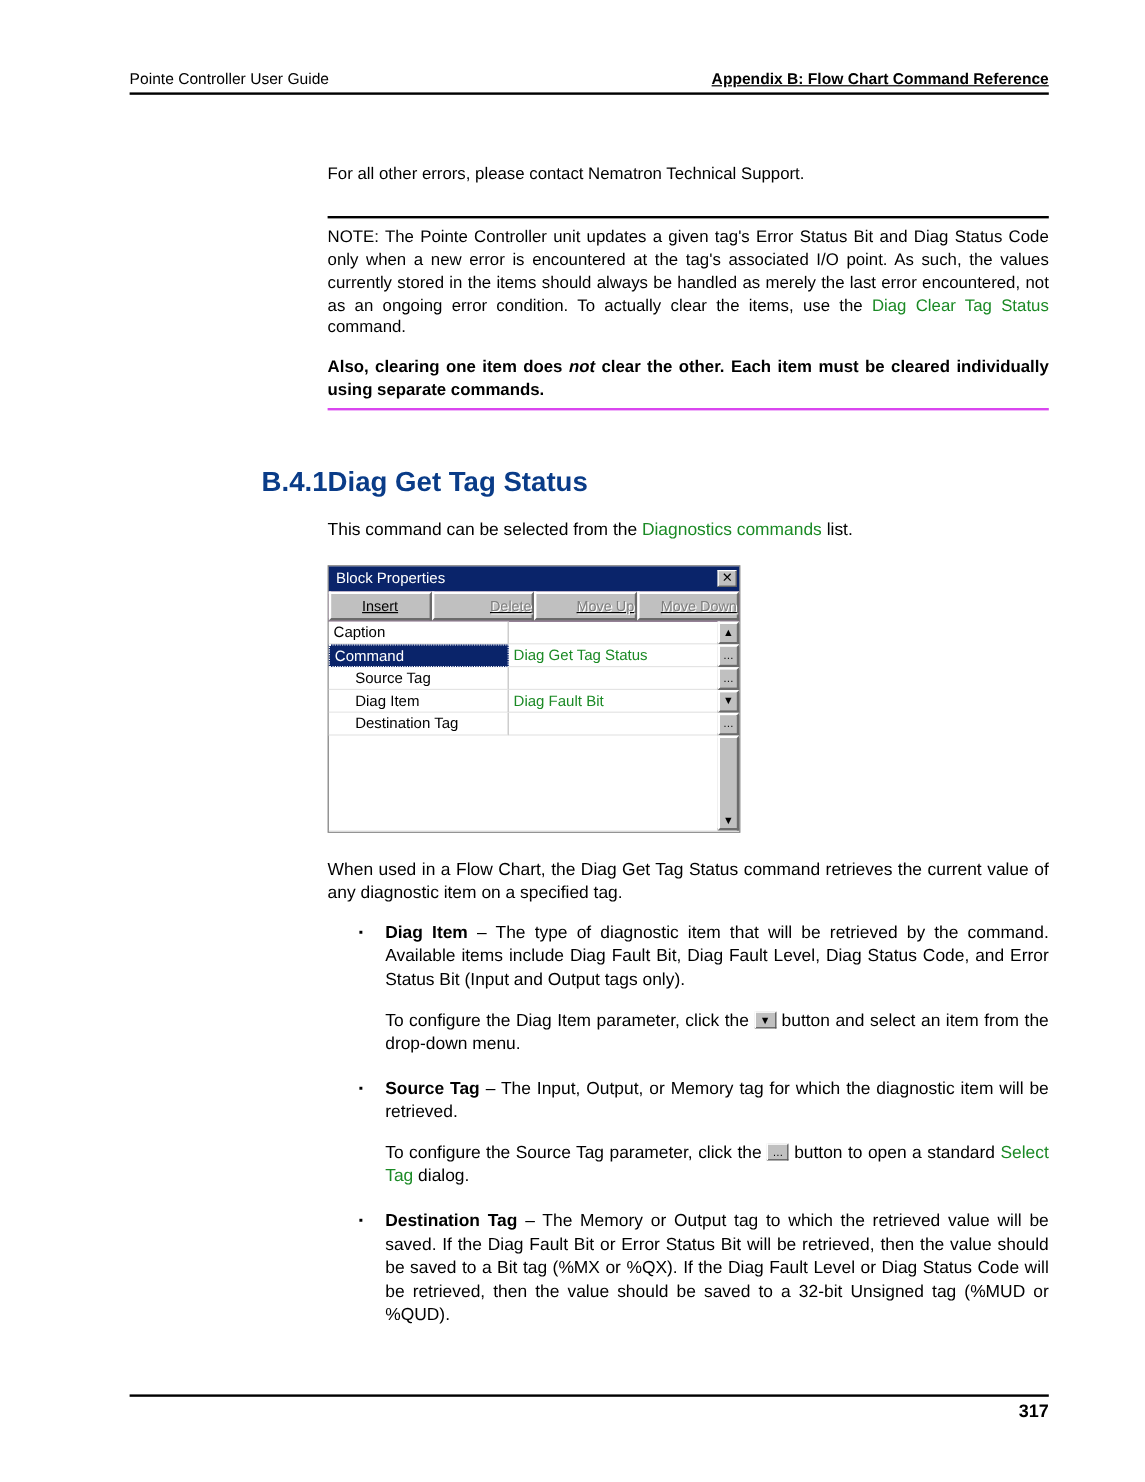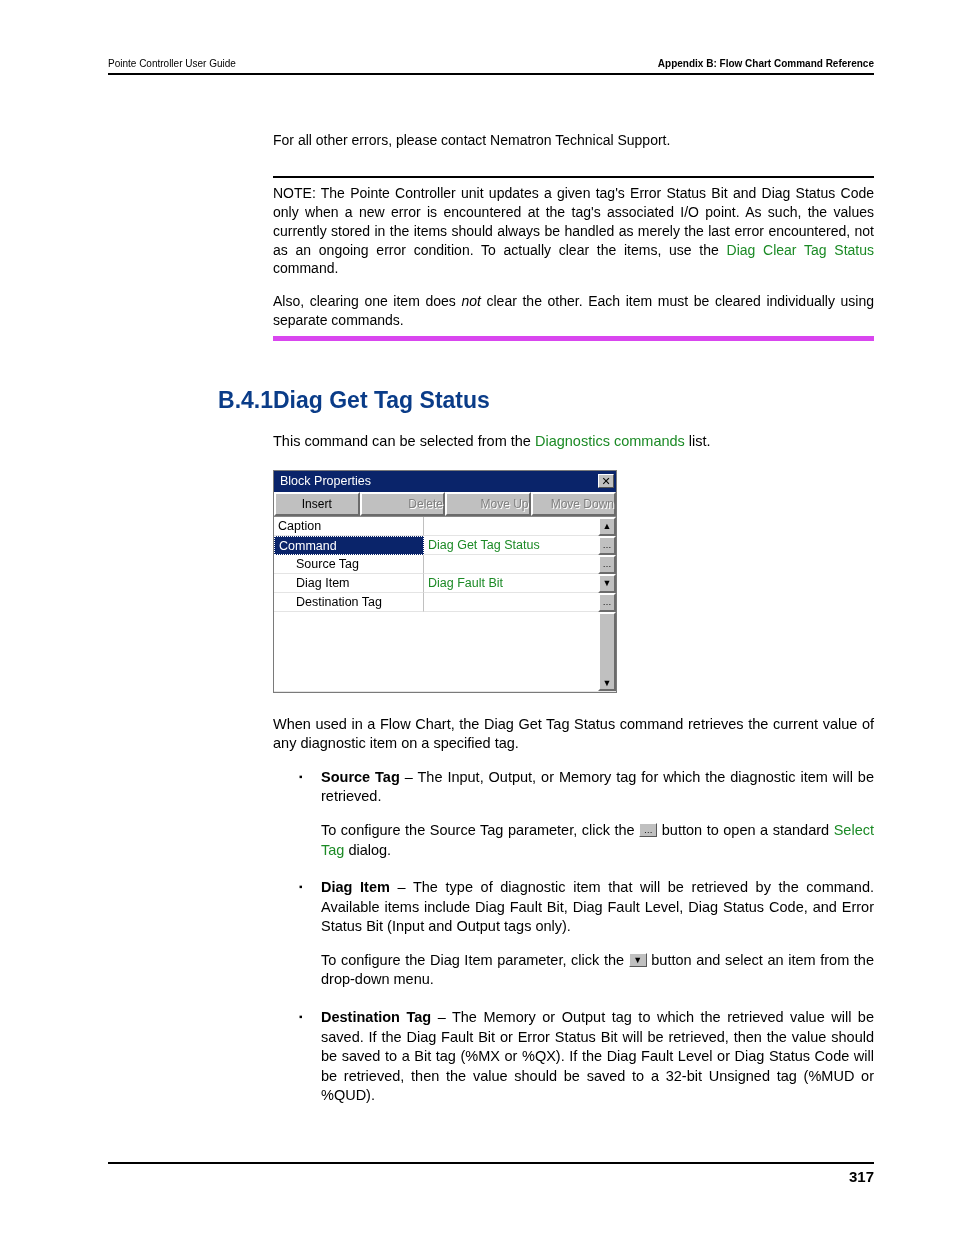--- a/index.html
+++ b/index.html
@@ -1,32 +1,32 @@
 <!DOCTYPE html>
 <html><head>
 <meta charset="utf-8">
 <style>
   * { box-sizing: border-box; margin: 0; padding: 0; }
   html, body { width: 954px; background: #fff; font-family: Verdana, Geneva, sans-serif; color: #000; }
   .page { width: 954px; height: 1235px; padding: 58px 80px 40px 108px; position: relative; }
-  .hdr { display: flex; justify-content: space-between; font-size: 10px; padding-bottom: 4px; border-bottom: 2px solid #000; }
-  .hdr-right { font-weight: bold; }
+  .hdr { display: flex; justify-content: space-between; font-size: 13px; padding-bottom: 4px; border-bottom: 2px solid #000; }
+  .hdr-right { font-weight: bold; text-decoration: underline; }
   .content { margin-left: 165px; margin-top: 56px; font-size: 14px; line-height: 1.35; }
-  .note-box { border-top: 2px solid #000; border-bottom: 5px solid #d946ef; padding: 6px 0; margin: 26px 0 10px 0; text-align: justify; }
-  .note-box p + p { margin-top: 14px; }
+  .note-box { border-top: 2px solid #000; border-bottom: 2px solid #d946ef; padding: 6px 0; margin: 26px 0 10px 0; text-align: justify; }
+  .note-box p + p { margin-top: 14px; font-weight: bold; }
   .green { color: #1b8a25; text-decoration: none; }
   .sec-row { display: flex; margin-top: 46px; text-align: right; }
   .sec-num { width: 165px; font-size: 23px; font-weight: bold; color: #0a3c88; }
   .sec-title { font-size: 23px; font-weight: bold; color: #0a3c88; }
   .after-title { margin-left: 165px; margin-top: 18px; font-size: 14.5px; line-height: 1.35; }
   .bp-wrap { margin: 18px 0 22px 0; }
   .bp { width: 344px; border: 1px solid #7a7a7a; background: #fff; font-family: Tahoma, sans-serif; font-size: 12.5px; }
   .bp-title { background: #0a246a; color: #fff; display: flex; justify-content: space-between; align-items: center; padding: 2px 2px 2px 6px; font-size: 12.5px; }
   .bp-close { width: 16px; height: 14px; background: #c0c0c0; color: #000; font-size: 11px; display:flex; align-items:center; justify-content:center; border:1px solid #fff; border-right-color:#555; border-bottom-color:#555; }
-  .bp-btnrow { display:flex; background:#701a75; border-bottom:1px solid #888; }
+  .bp-btnrow { display:flex; background:#701a75; border-bottom:1px solid #888;text-decoration:underline; }
   .bp-btn { flex:1; text-align:center; font-size:12px; padding:2px 0; border:2px solid #fff; border-right-color:#6b6b6b; border-bottom-color:#6b6b6b; background:#c0c0c0; }
   .bp-btn.dis { color:#808080; text-shadow:1px 1px 0 #fff;text-align:right; }
   .bp-body { position:relative; }
   .bp-row { display:flex; align-items:stretch; height:19px; }
   .bp-lbl { width: 150px; padding:1px 4px; background:#fff; border-right:1px solid #c0c0c0; border-bottom:1px solid #e4e4e4; }
   .bp-lbl.indent { padding-left: 22px; }
   .bp-lbl.sel { background:#0a246a; color:#fff; border:1px dotted #fff; }
   .bp-val { flex:1; padding:1px 4px; color:#1b8a25; border-bottom:1px solid #e4e4e4; }
   .bp-val.blk { color:#000; }
   .bp-side { width:18px; background:#c0c0c0; border:2px solid #fff; border-right-color:#6b6b6b; border-bottom-color:#6b6b6b; display:flex; align-items:center; justify-content:center; font-size:9px; color:#000; }
@@ -115,29 +115,29 @@
             <div class="bp-side" style="align-items:flex-end;">▼</div>
           </div>
         </div>
       </div>
     </div>
 
     <p class="just">When used in a Flow Chart, the Diag Get Tag Status command retrieves the current value of any diagnostic item on a specified tag.</p>
 
     <ul class="params">
       <li>
+        <strong>Diag Item</strong><span> – The type of diagnostic item that will be retrieved by the command. Available items include Diag Fault Bit, Diag Fault Level, Diag Status Code, and Error Status Bit (Input and Output tags only).</span>
+        <div class="subp">
+          <span>To configure the Diag Item parameter, click the </span><span class="inline-btn">▼</span><span> button and select an item from the drop-down menu.</span>
+        </div>
+      </li>
+      <li>
         <strong>Source Tag</strong><span> – The Input, Output, or Memory tag for which the diagnostic item will be retrieved.</span>
         <div class="subp">
           <span>To configure the Source Tag parameter, click the </span><span class="inline-btn">…</span><span> button to open a standard </span><a class="green">Select Tag</a><span> dialog.</span>
-        </div>
-      </li>
-      <li>
-        <strong>Diag Item</strong><span> – The type of diagnostic item that will be retrieved by the command. Available items include Diag Fault Bit, Diag Fault Level, Diag Status Code, and Error Status Bit (Input and Output tags only).</span>
-        <div class="subp">
-          <span>To configure the Diag Item parameter, click the </span><span class="inline-btn">▼</span><span> button and select an item from the drop-down menu.</span>
         </div>
       </li>
       <li>
         <strong>Destination Tag</strong><span> – The Memory or Output tag to which the retrieved value will be saved. If the Diag Fault Bit or Error Status Bit will be retrieved, then the value should be saved to a Bit tag (%MX or %QX). If the Diag Fault Level or Diag Status Code will be retrieved, then the value should be saved to a 32-bit Unsigned tag (%MUD or %QUD).</span>
       </li>
     </ul>
   </div>
 
   <div class="page-num">317</div>
 </div>

